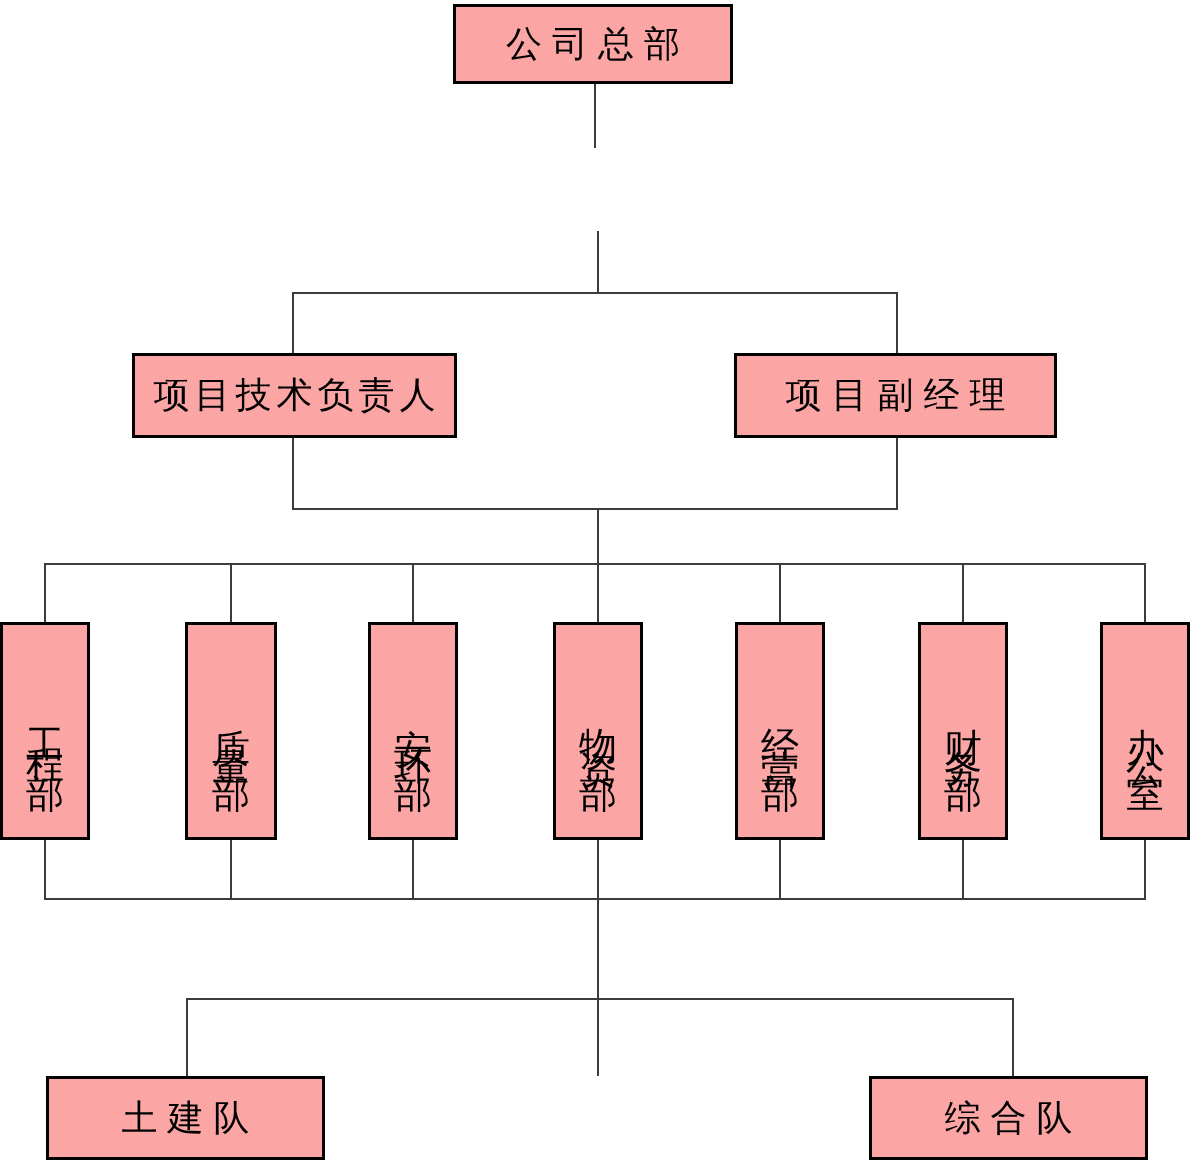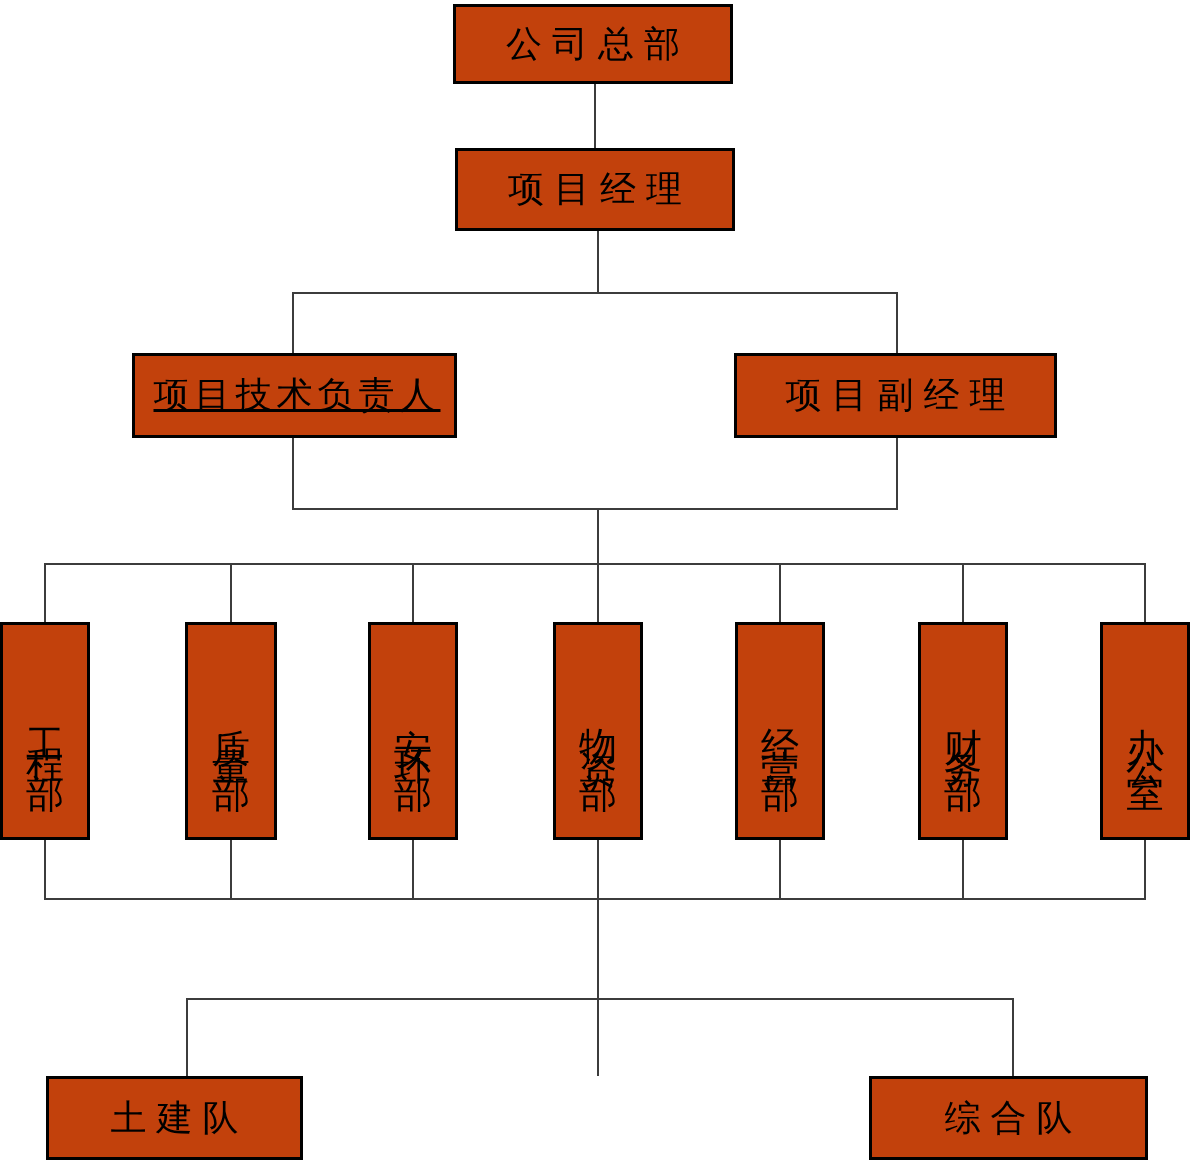--- a/index.html
+++ b/index.html
@@ -12,36 +12,35 @@
     position: relative;
     width: 1191px;
     height: 1162px;
     background: #ffffff;
     overflow: hidden;
   }
   .node {
     position: absolute;
     box-sizing: border-box;
     border: 3px solid #000000;
-    background: #c2410c;
+    background: #fca5a5;
     display: flex;
     align-items: center;
     justify-content: center;
     color: #000000;
   }
   .node.h-text span {
     font-size: 36px;
     letter-spacing: 10px;
     text-indent: 10px;
     white-space: nowrap;
   }
   .node.h-text.wide span {
     letter-spacing: 5px;
     text-indent: 5px;
-    text-decoration: underline;
   }
   .node.v-text span {
     writing-mode: vertical-rl;
     text-orientation: upright;
     font-size: 38px;
     letter-spacing: 22px;
     line-height: 1;
   }
   .vline {
     position: absolute;
@@ -56,23 +55,20 @@
 </style>
 </head>
 <body>
 
 <div id="canvas">
 
   <div class="node h-text" style="left:453px; top:4px; width:280px; height:80px;">
     <span>公司总部</span>
   </div>
 
-  <div class="node h-text" style="left:455px; top:148px; width:280px; height:83px;">
-    <span>项目经理</span>
-  </div>
 
   <div class="node h-text wide" style="left:132px; top:353px; width:325px; height:85px;">
     <span>项目技术负责人</span>
   </div>
   <div class="node h-text" style="left:734px; top:353px; width:323px; height:85px;text-align:right;">
     <span>项目副经理</span>
   </div>
 
   <div class="node v-text" style="left:0px; top:622px; width:90px; height:218px;">
     <span>工程部</span>
@@ -89,21 +85,21 @@
   <div class="node v-text" style="left:735px; top:622px; width:90px; height:218px;">
     <span>经营部</span>
   </div>
   <div class="node v-text" style="left:918px; top:622px; width:90px; height:218px;">
     <span>财务部</span>
   </div>
   <div class="node v-text" style="left:1100px; top:622px; width:90px; height:218px;">
     <span>办公室</span>
   </div>
 
-  <div class="node h-text" style="left:46px; top:1076px; width:257px; height:84px;">
+  <div class="node h-text" style="left:46px; top:1076px; width:279px; height:84px;">
     <span>土建队</span>
   </div>
   <div class="node h-text" style="left:869px; top:1076px; width:279px; height:84px;">
     <span>综合队</span>
   </div>
 
   <div class="vline" style="left:594px; top:84px; height:64px;"></div>
 
   <div class="vline" style="left:597px; top:231px; height:61px;"></div>
   <div class="hline" style="left:292px; top:292px; width:606px;"></div>

